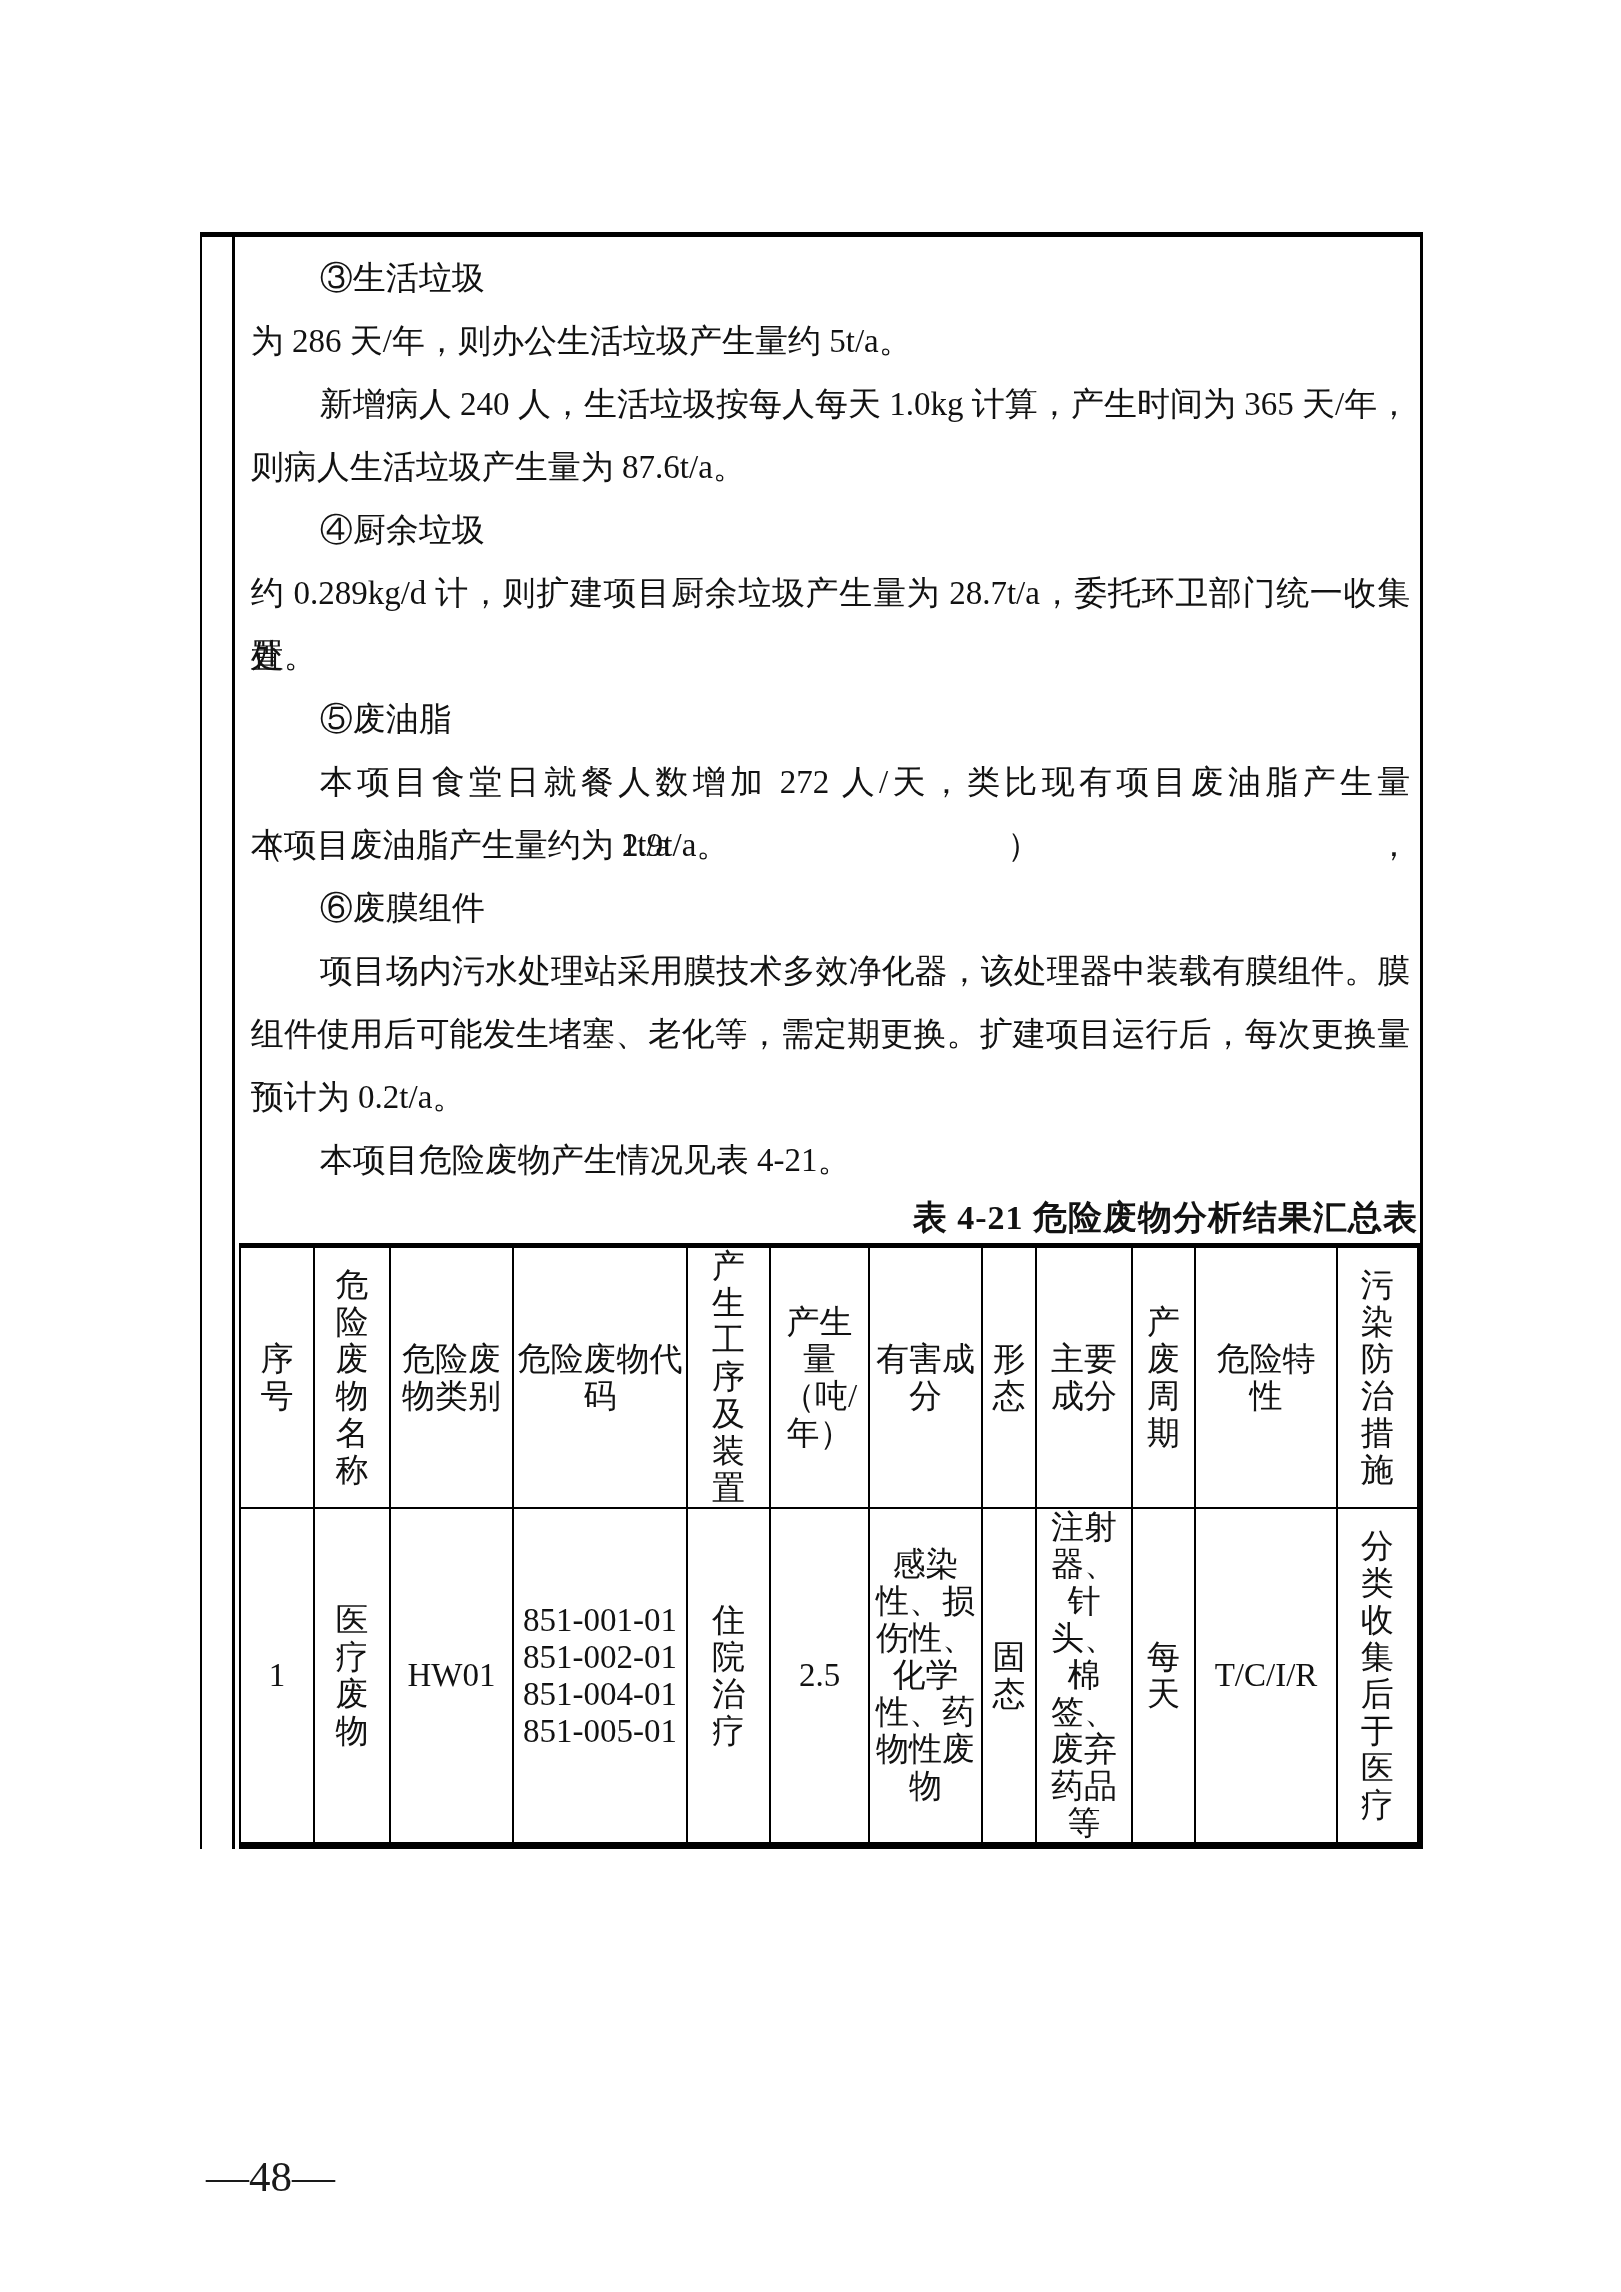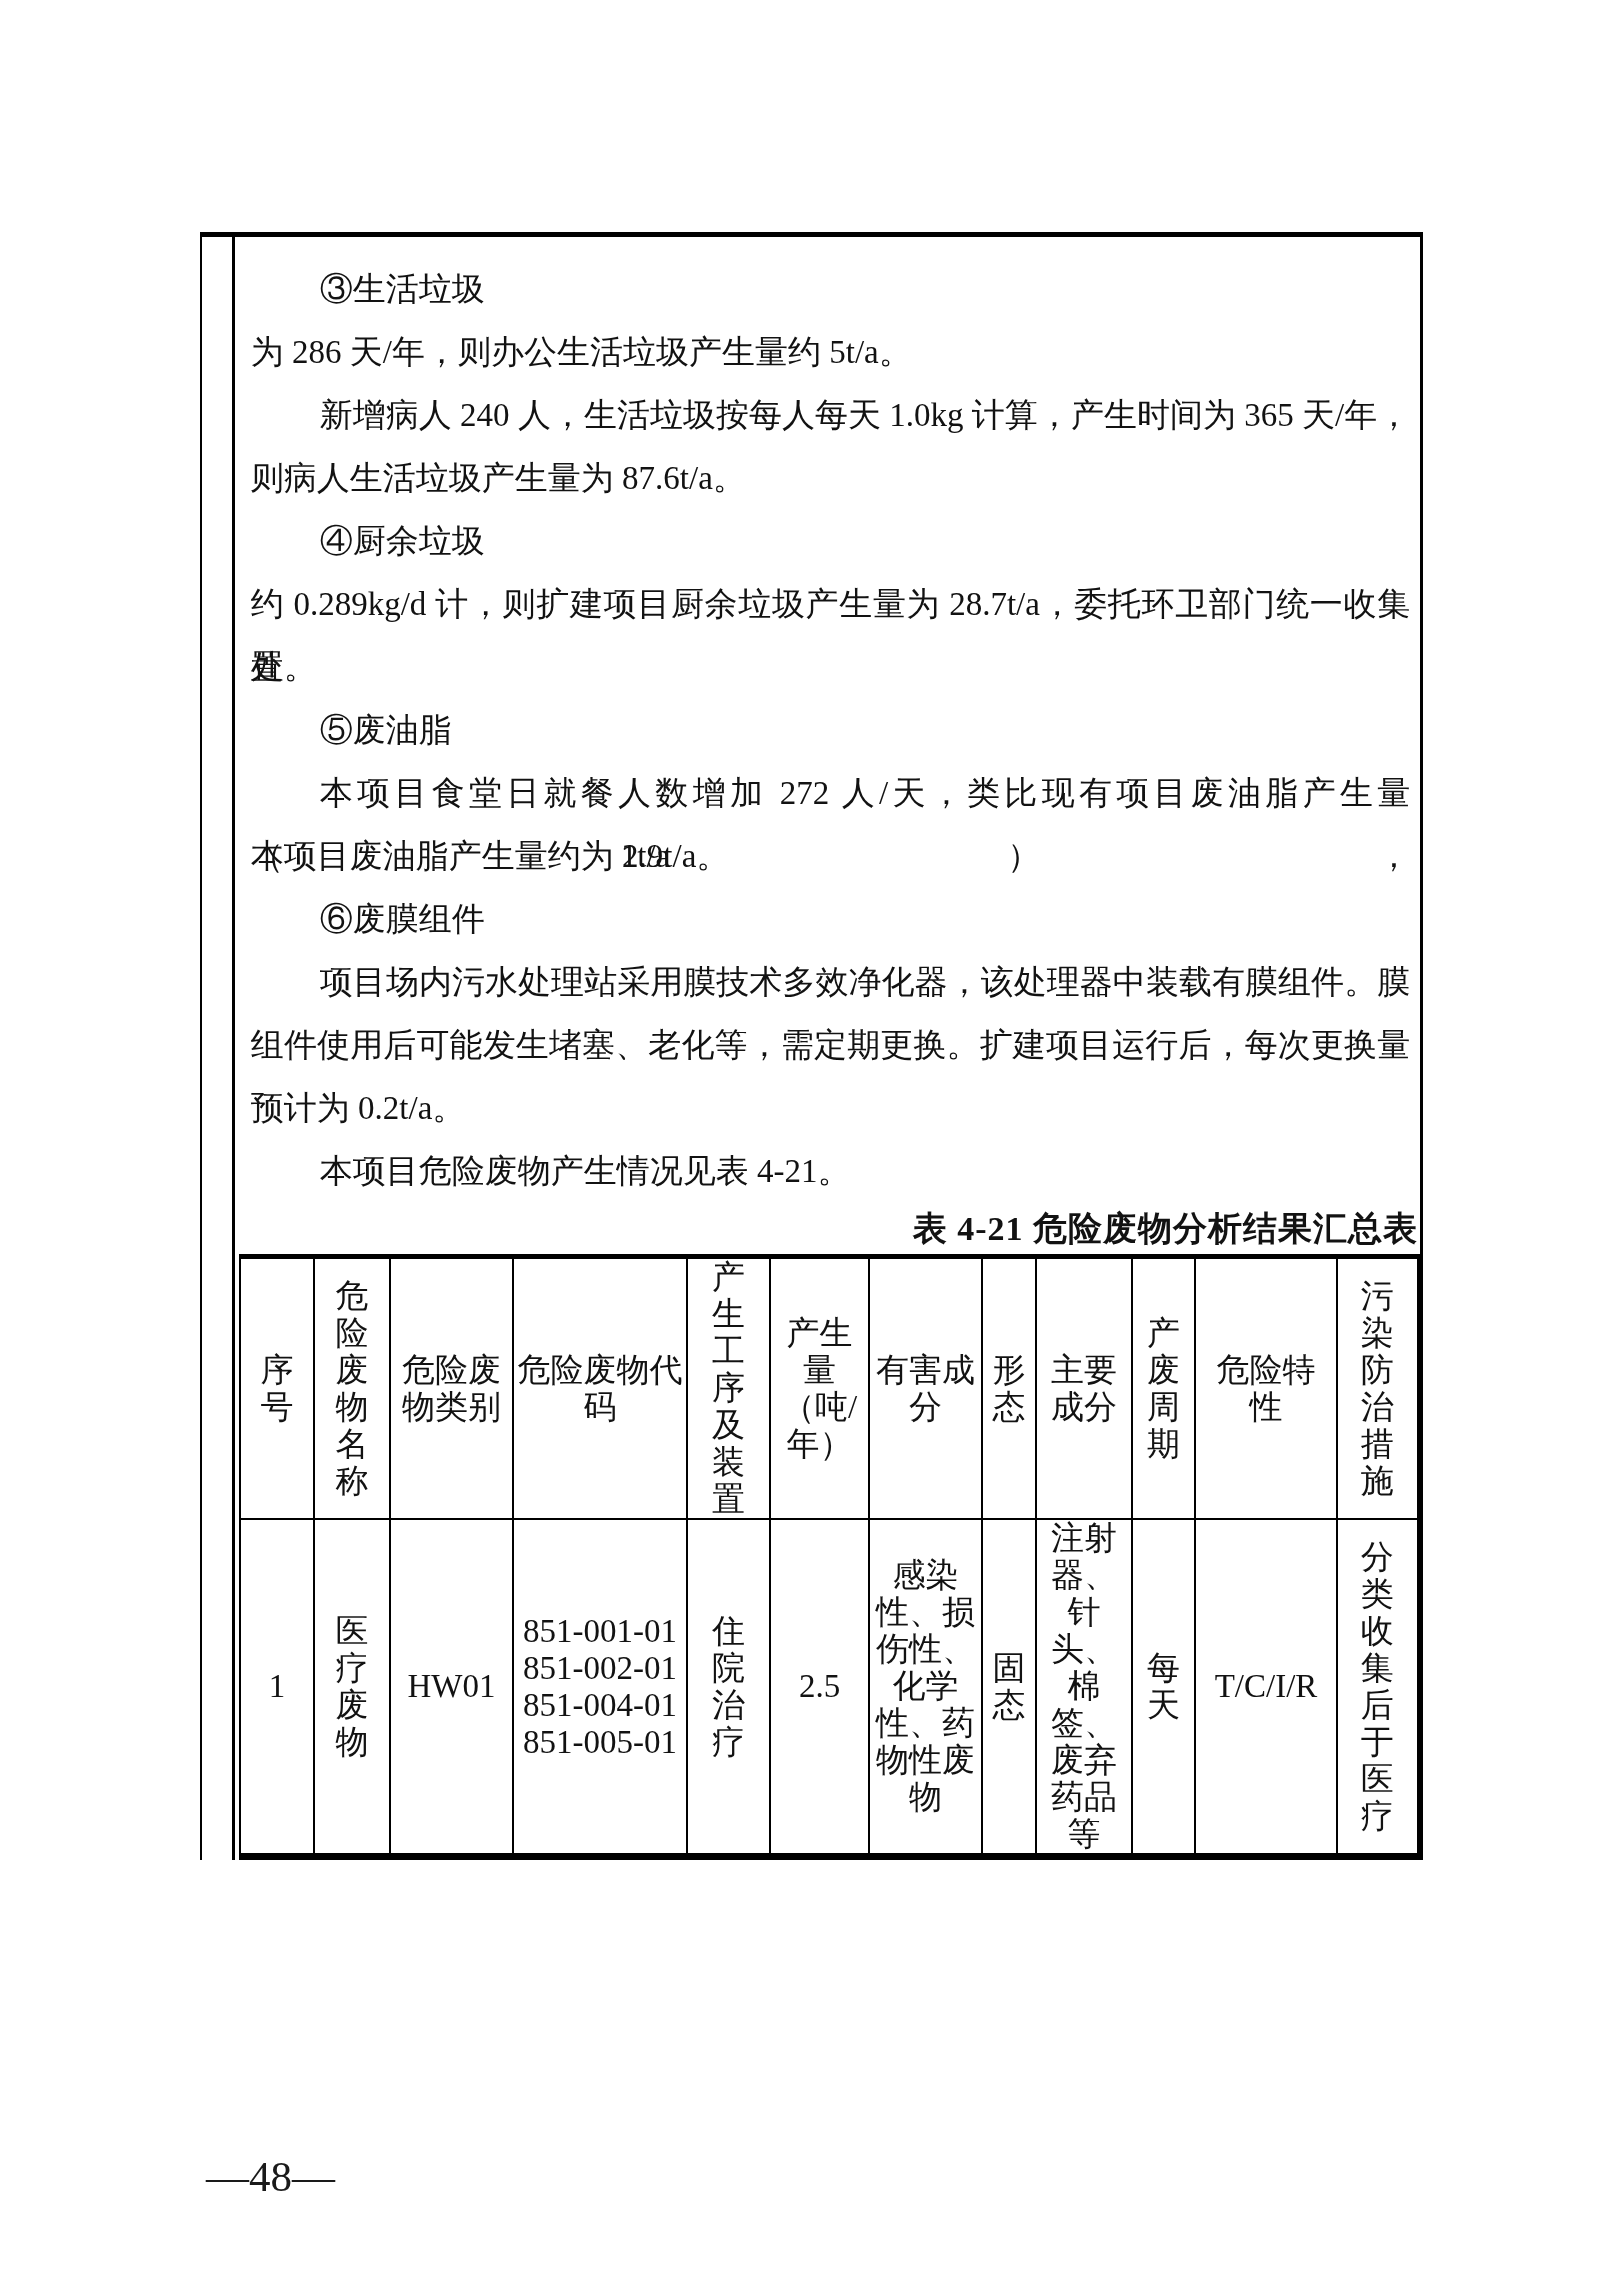--- a/index.html
+++ b/index.html
@@ -29,21 +29,21 @@
     top: 0;
     bottom: 0;
     width: 2.9px;
     background: #000;
   }
   .content {
     margin-left: 37px;
     width: 1179px;
   }
   .textblock {
-    padding-top: 21px;
+    padding-top: 10px;
   }
   .line {
     font-size: 33px;
     line-height: 63px;
     height: 63px;
     margin-left: 11.8px;
     margin-right: 7.8px;
     white-space: nowrap;
   }
   .line.just {

